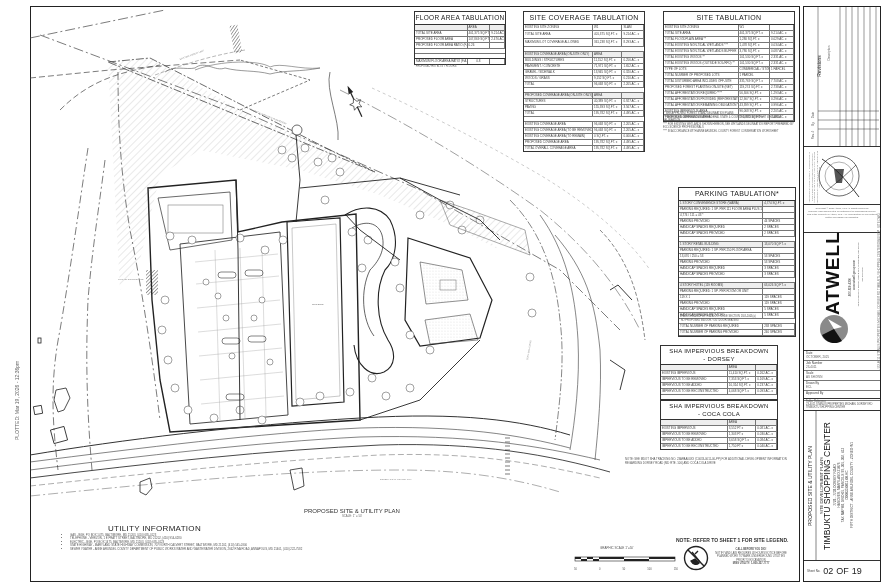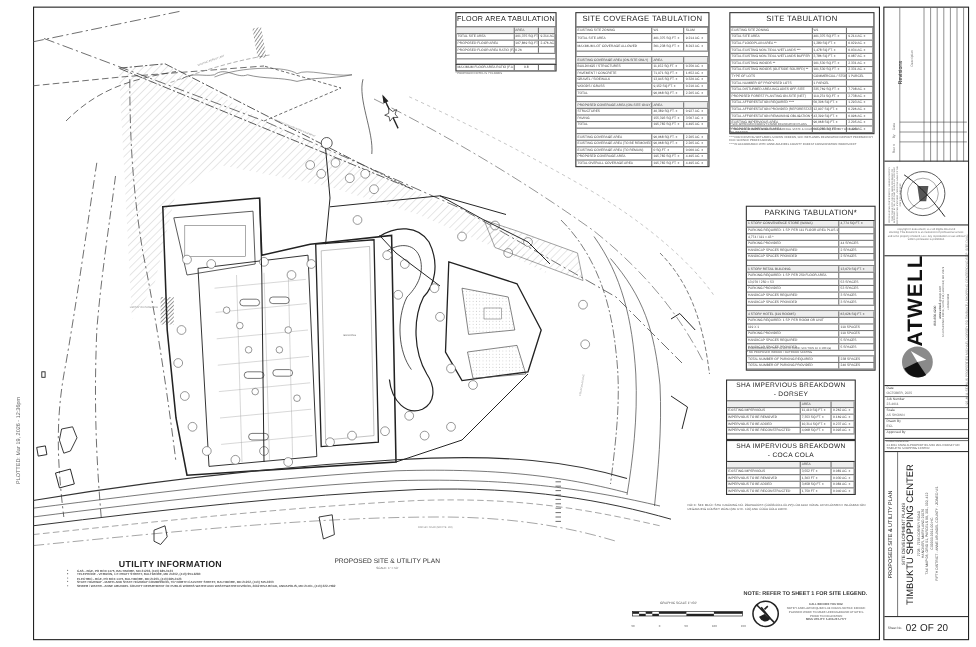--- a/index.html
+++ b/index.html
@@ -13,21 +13,21 @@
   .tbl .row span{border-right:0.5px solid #777;padding:0 1px;overflow:hidden;white-space:nowrap;}
   .tbl .row span:first-child{flex:0 0 55%;}
   .tbl .row span:nth-child(2){flex:0 0 22%;}
   .tbl .row span:nth-child(3){flex:1;}
   .tbl .row.hdr{background:#eee;}
   .tbl .gap{height:4px;border-bottom:0.5px solid #777;}
   .notes{position:absolute;font-size:2.6px;color:#555;line-height:3.5px;}
   .titleblock{position:absolute;left:803px;top:6px;width:78px;height:576px;border:1.5px solid #222;box-sizing:border-box;background:#fff;}
   .tb-sec{position:absolute;left:0;width:100%;border-bottom:1px solid #333;box-sizing:border-box;}
   .rot{position:absolute;transform:rotate(-90deg);transform-origin:center;white-space:nowrap;text-align:center;}
-  .util{position:absolute;left:60px;top:508px;font-weight:bold;}
+  .util{position:absolute;left:60px;top:524px;}
   .util-title{font-size:8px;letter-spacing:.3px;margin-left:48px;color:#222;}
   .util ul{margin:1px 0 0 0;padding-left:10px;font-size:2.8px;color:#555;line-height:3.4px;}
   .plan-title{position:absolute;left:272px;top:508px;font-size:6px;color:#333;text-align:center;width:160px;}
   .plan-scale{font-size:2.8px;color:#666;}
   .legend-note{position:absolute;left:676px;top:537px;font-size:5px;font-weight:bold;color:#333;}
   .scalebar{position:absolute;left:574px;top:546px;}
   .call{position:absolute;left:714px;top:548px;font-size:2.6px;color:#555;text-align:center;width:74px;line-height:3.6px;}
   .sha-note{position:absolute;left:625px;top:458px;font-size:2.8px;color:#555;line-height:3.6px;width:170px;}
 </style>
 </head>
@@ -760,17 +760,17 @@
     <div class="rot" style="left:-40px;top:72px;width:150px;font-size:3.2px;color:#444;">HANOVER, MARYLAND 21076</div>
     <div class="rot" style="left:-36px;top:72px;width:150px;font-size:3.2px;color:#444;">TAX MAP 08, GRID 01, PARCELS 99, 301, 302, 412</div>
     <div class="rot" style="left:-32px;top:72px;width:150px;font-size:3.2px;color:#444;">C00033-0011-00-HC</div>
     <div class="rot" style="left:-27px;top:72px;width:150px;font-size:3.2px;color:#444;">FIFTH DISTRICT - ANNE ARUNDEL COUNTY - ZONED W1</div>
   </div>
 
   <div class="tb-sec" style="top:554px;height:20px;border-bottom:none;display:flex;align-items:center;gap:3px;padding-left:3px;">
     <span style="font-size:3px;color:#444;">Sheet No.</span>
     <span style="font-size:9px;">02</span>
     <span style="font-size:9px;">OF</span>
-    <span style="font-size:9px;">20</span>
+    <span style="font-size:9px;">19</span>
   </div>
 </div>
 
 <div class="rot" style="left:594px;top:290px;width:570px;font-size:3px;color:#777;">L:\23-4011 STANLIS PROPERTIES MICHAEL DORSEY RD TIMBUKTU SHOPPING CENTER\DWG\SDP_SITE.DWG</div>
 
 </body></html>

